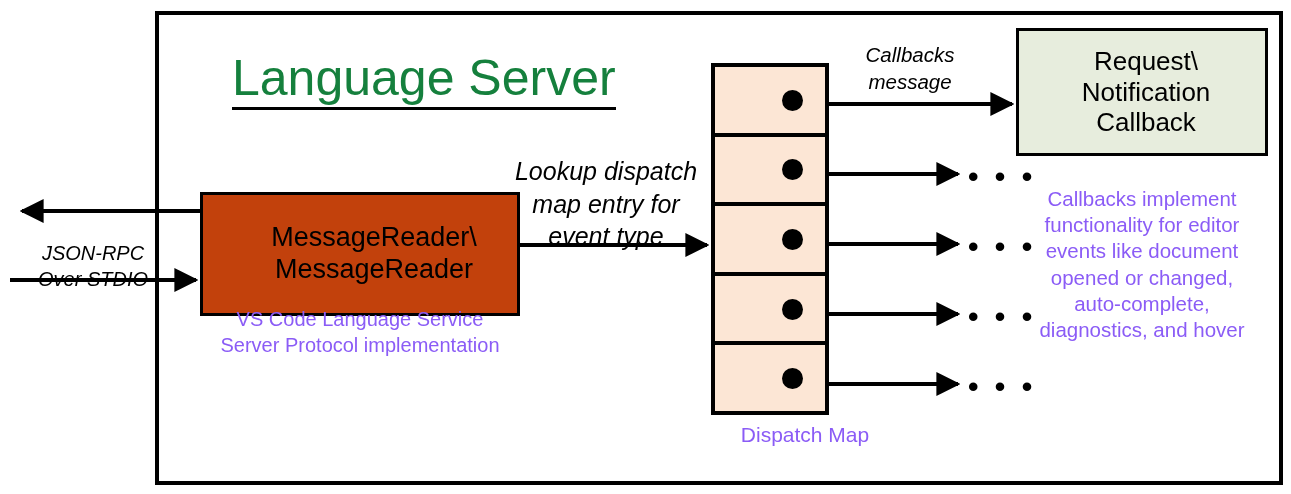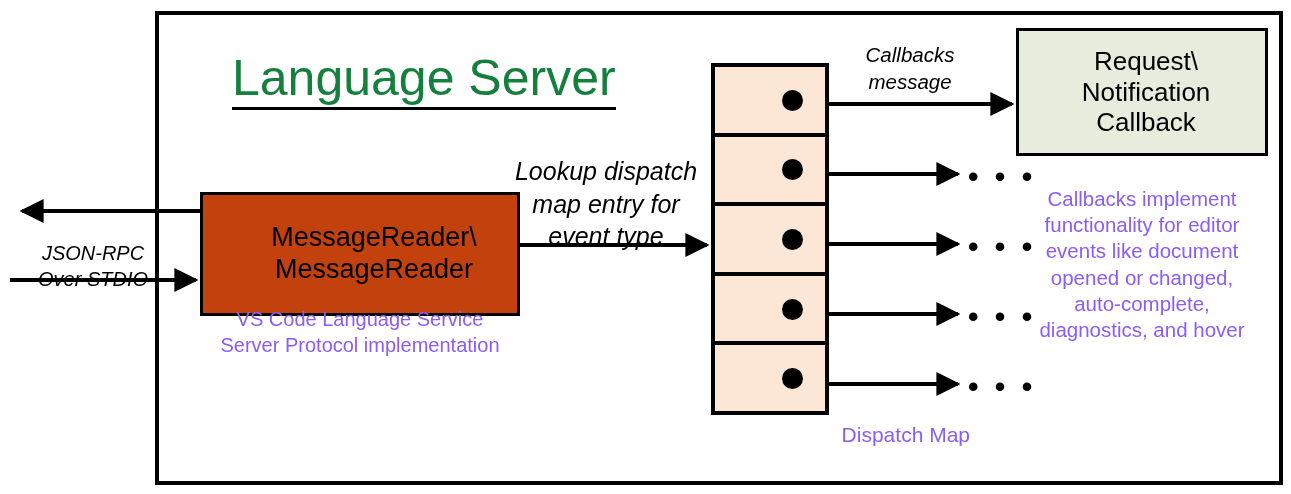--- a/index.html
+++ b/index.html
@@ -80,21 +80,20 @@
     left: 190px;
     top: 307px;
     width: 340px;
     font-size: 20px;
   }
   .map-caption {
     left: 640px;
     top: 422px;
     width: 330px;
     font-size: 21px;
-    text-align: right;
   }
   .callback-caption {
     left: 1008px;
     top: 186px;
     width: 268px;
     font-size: 20.5px;
   }
   
   .edge-label {
     position: absolute;

